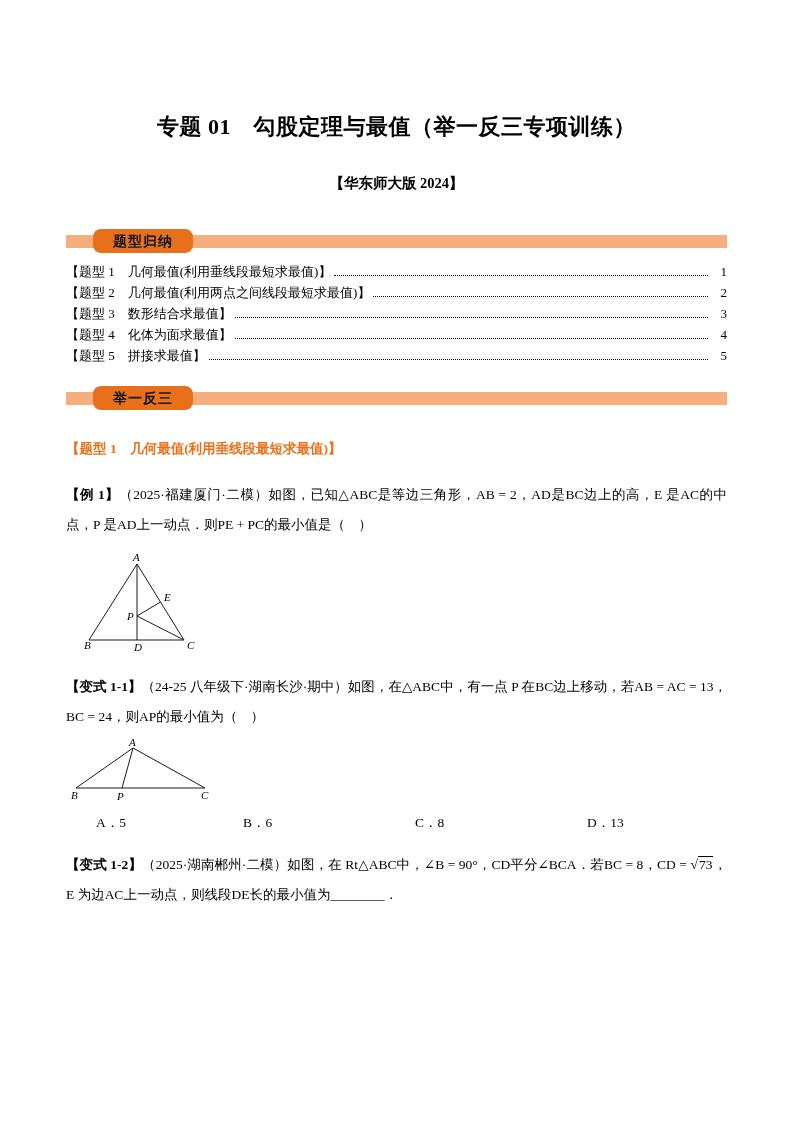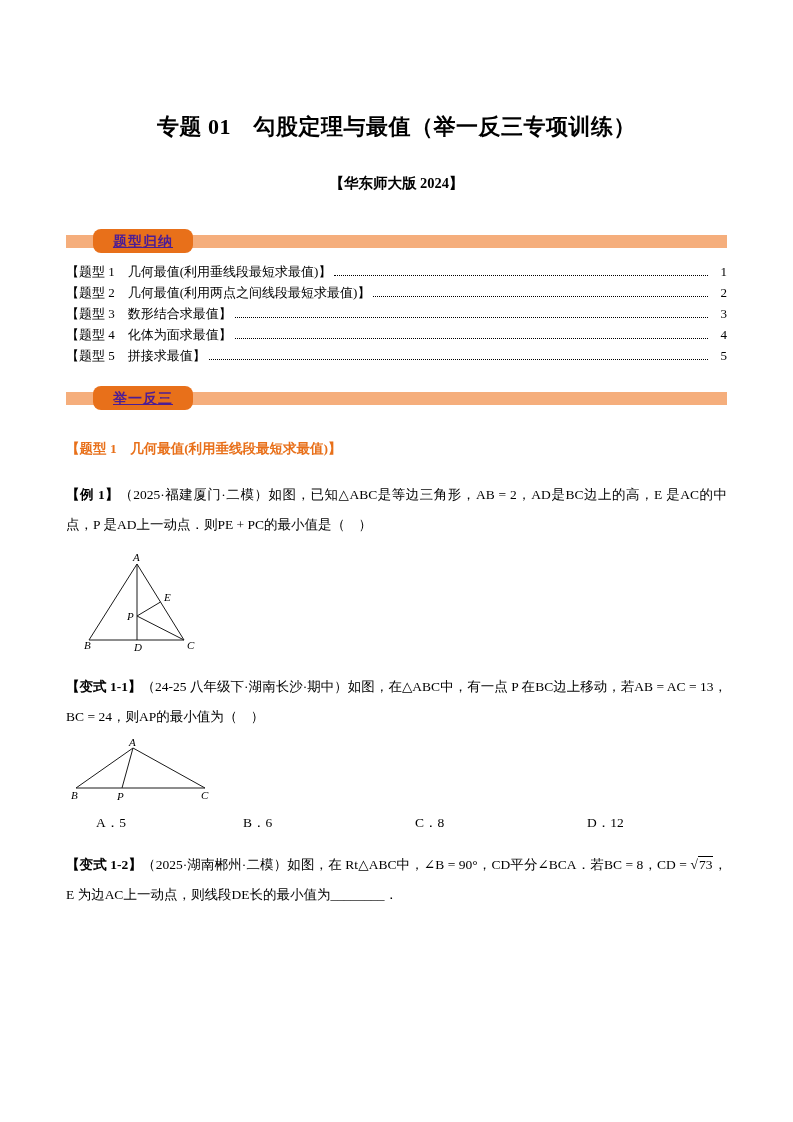--- a/index.html
+++ b/index.html
@@ -9,22 +9,22 @@
 
   .title { text-align:center; font-size:22px; font-weight:bold; letter-spacing:0.5px; }
   .subtitle { text-align:center; font-size:14.5px; font-weight:bold; margin-top:32px; }
 
   .band { position:relative; height:24px; }
   .band.m1 { margin-top:36px; }
   .band.m2 { margin-top:18px; }
   .band-bar { position:absolute; left:0; right:0; top:6px; height:13px; background:var(--band,#F5AE7C); }
   .band-tab { position:absolute; left:0; top:6px; width:30px; height:13px; background:#EE8C44; }
   .badge { position:absolute; left:27px; top:0; height:24px; line-height:24px; padding:0 20px;
-           background:var(--accent,#E8701A); color:#4c1d95; font-weight:bold; font-size:14px;
-           border-radius:8px; font-family:"Liberation Sans","DejaVu Sans",sans-serif; letter-spacing:1px;text-decoration:underline; }
+           background:var(--accent,#E8701A); color:#0f172a; font-weight:bold; font-size:14px;
+           border-radius:8px; font-family:"Liberation Sans","DejaVu Sans",sans-serif; letter-spacing:1px; }
 
   .toc { margin-top:10px; font-size:13px; }
   .toc-row { display:flex; align-items:baseline; height:21px; }
   .toc-label { white-space:nowrap; }
   .toc-leader { flex:1; border-bottom:1.6px dotted #000; margin:0 3px 3px 3px; min-width:20px; }
   .toc-page { width:16px; text-align:right; }
 
   .heading { margin-top:30px; color:var(--accent,#E8701A); font-weight:bold; font-size:13.5px; }
 
   .para { font-size:13.5px; line-height:30px; text-align:justify; }
@@ -133,18 +133,18 @@
         <text x="131" y="61">C</text>
         <text x="47" y="62">P</text>
       </g>
     </svg>
   </div>
 
   <div class="options options2">
     <span class="option"><span>A．5</span></span>
     <span class="option"><span>B．6</span></span>
     <span class="option"><span>C．8</span></span>
-    <span class="option"><span>D．12</span></span>
+    <span class="option"><span>D．13</span></span>
   </div>
 
   <p class="para para3"><span class="bold">【变式 1-2】</span><span>（2025·湖南郴州·二模）如图，在 Rt△</span><span class="math">ABC</span><span>中，∠</span><span class="math">B</span><span> = 90°，</span><span class="math">CD</span><span>平分∠</span><span class="math">BCA</span><span>．若</span><span class="math">BC</span><span> = 8，</span><span class="math">CD</span><span> = </span><span class="sqrt"><span class="sq-sign">√</span><span class="sq-rad">73</span></span><span>，</span><span class="math">E</span><span> 为边</span><span class="math">AC</span><span>上一动点，则线段</span><span class="math">DE</span><span>长的最小值为________．</span></p>
 
 </div>
 
 </body></html>

